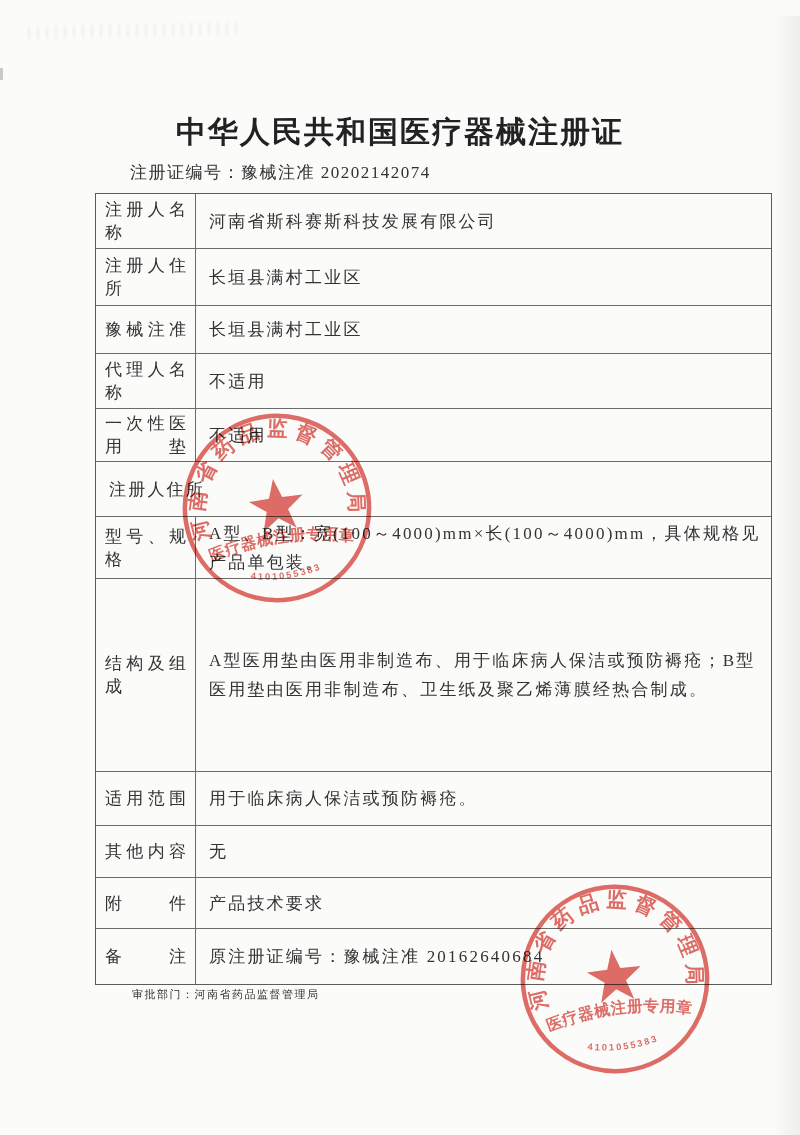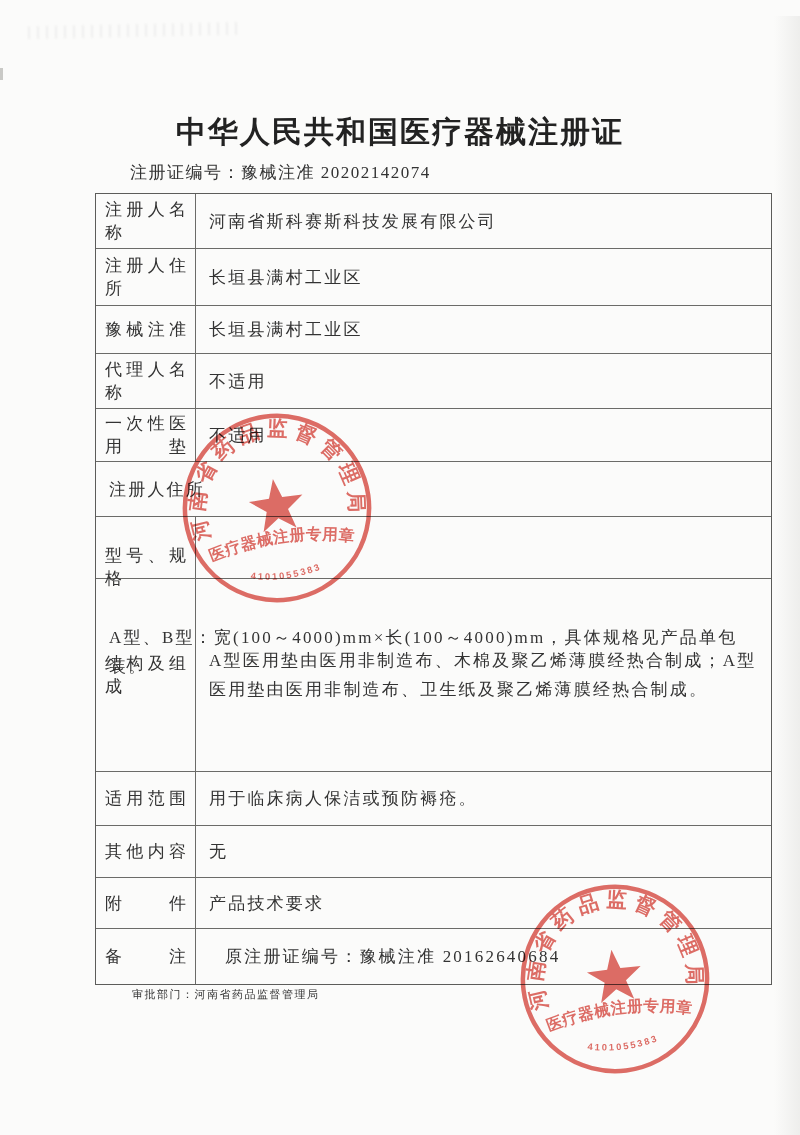--- a/index.html
+++ b/index.html
@@ -33,21 +33,21 @@
   .cert-line {
     position: absolute; left: 130px; top: 145px;
     font-size: 17px; letter-spacing: 1.5px; color: #333;
   }
 
   .reg-table {
     position: absolute; left: 95px; top: 177px; width: 677px;
     border: 1px solid #5c5c5a;
   }
   .trow { display: flex; border-bottom: 1px solid #6b6b68; }
-  .trow:last-child { border-bottom: none; gap: 16px; }
+  .trow:last-child { border-bottom: none; }
   .tlabel {
     width: 100px; flex: 0 0 100px;
     border-right: 1px solid #6b6b68;
     padding: 0 9px;
     display: flex; flex-direction: column; justify-content: center;
     font-size: 17px; color: #333;
   }
   .tlabel span {
     display: block; width: 100%;
     text-align: justify; text-align-last: justify;
@@ -129,32 +129,32 @@
       <div class="tlabel">
           <span>一次性医用垫</span>
         </div>
       <div class="tvalue">不适用</div>
     </div>
 
     <div class="trow" style="height: 55px;">
       <div class="tvalue">注册人住所</div>
     </div>
 
-    <div class="trow" style="height: 62px; flex-direction: column;">
+    <div class="trow" style="height: 62px;">
       <div class="tlabel">
           <span>型号、规格</span>
         </div>
       <div class="tvalue">A型、B型：宽(100～4000)mm×长(100～4000)mm，具体规格见产品单包装。</div>
     </div>
 
     <div class="trow" style="height: 193px;">
       <div class="tlabel">
           <span>结构及组成</span>
         </div>
-      <div class="tvalue">A型医用垫由医用非制造布、木棉及聚乙烯薄膜经热合制成；A型医用垫由医用非制造布、卫生纸及聚乙烯薄膜经热合制成。</div>
+      <div class="tvalue">A型医用垫由医用非制造布、用于临床病人保洁或预防褥疮；B型医用垫由医用非制造布、卫生纸及聚乙烯薄膜经热合制成。</div>
     </div>
 
     <div class="trow" style="height: 54px;">
       <div class="tlabel">
           <span>适用范围</span>
         </div>
       <div class="tvalue">用于临床病人保洁或预防褥疮。</div>
     </div>
 
     <div class="trow" style="height: 52px;">

